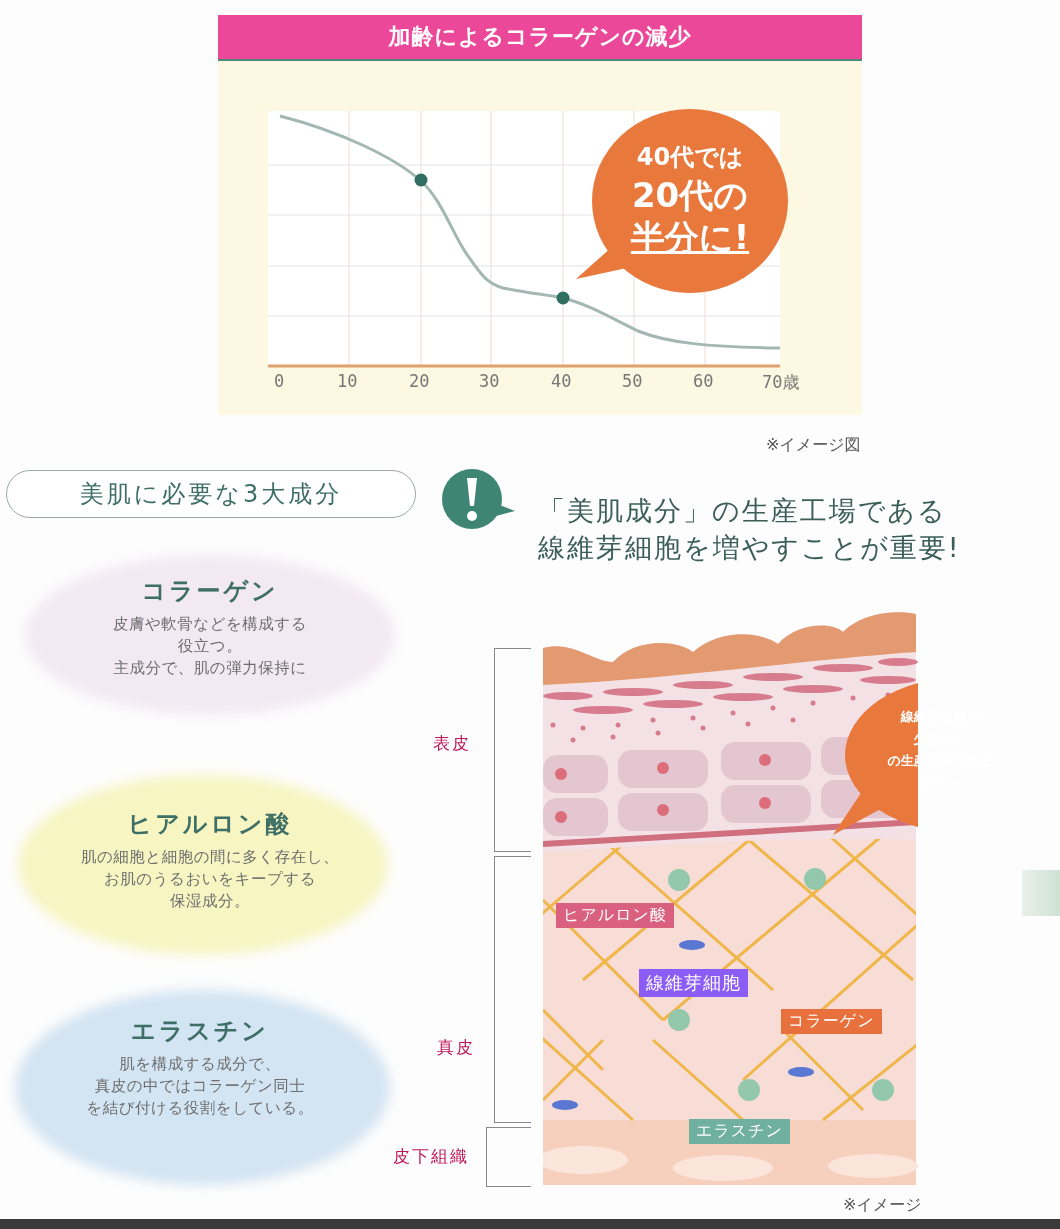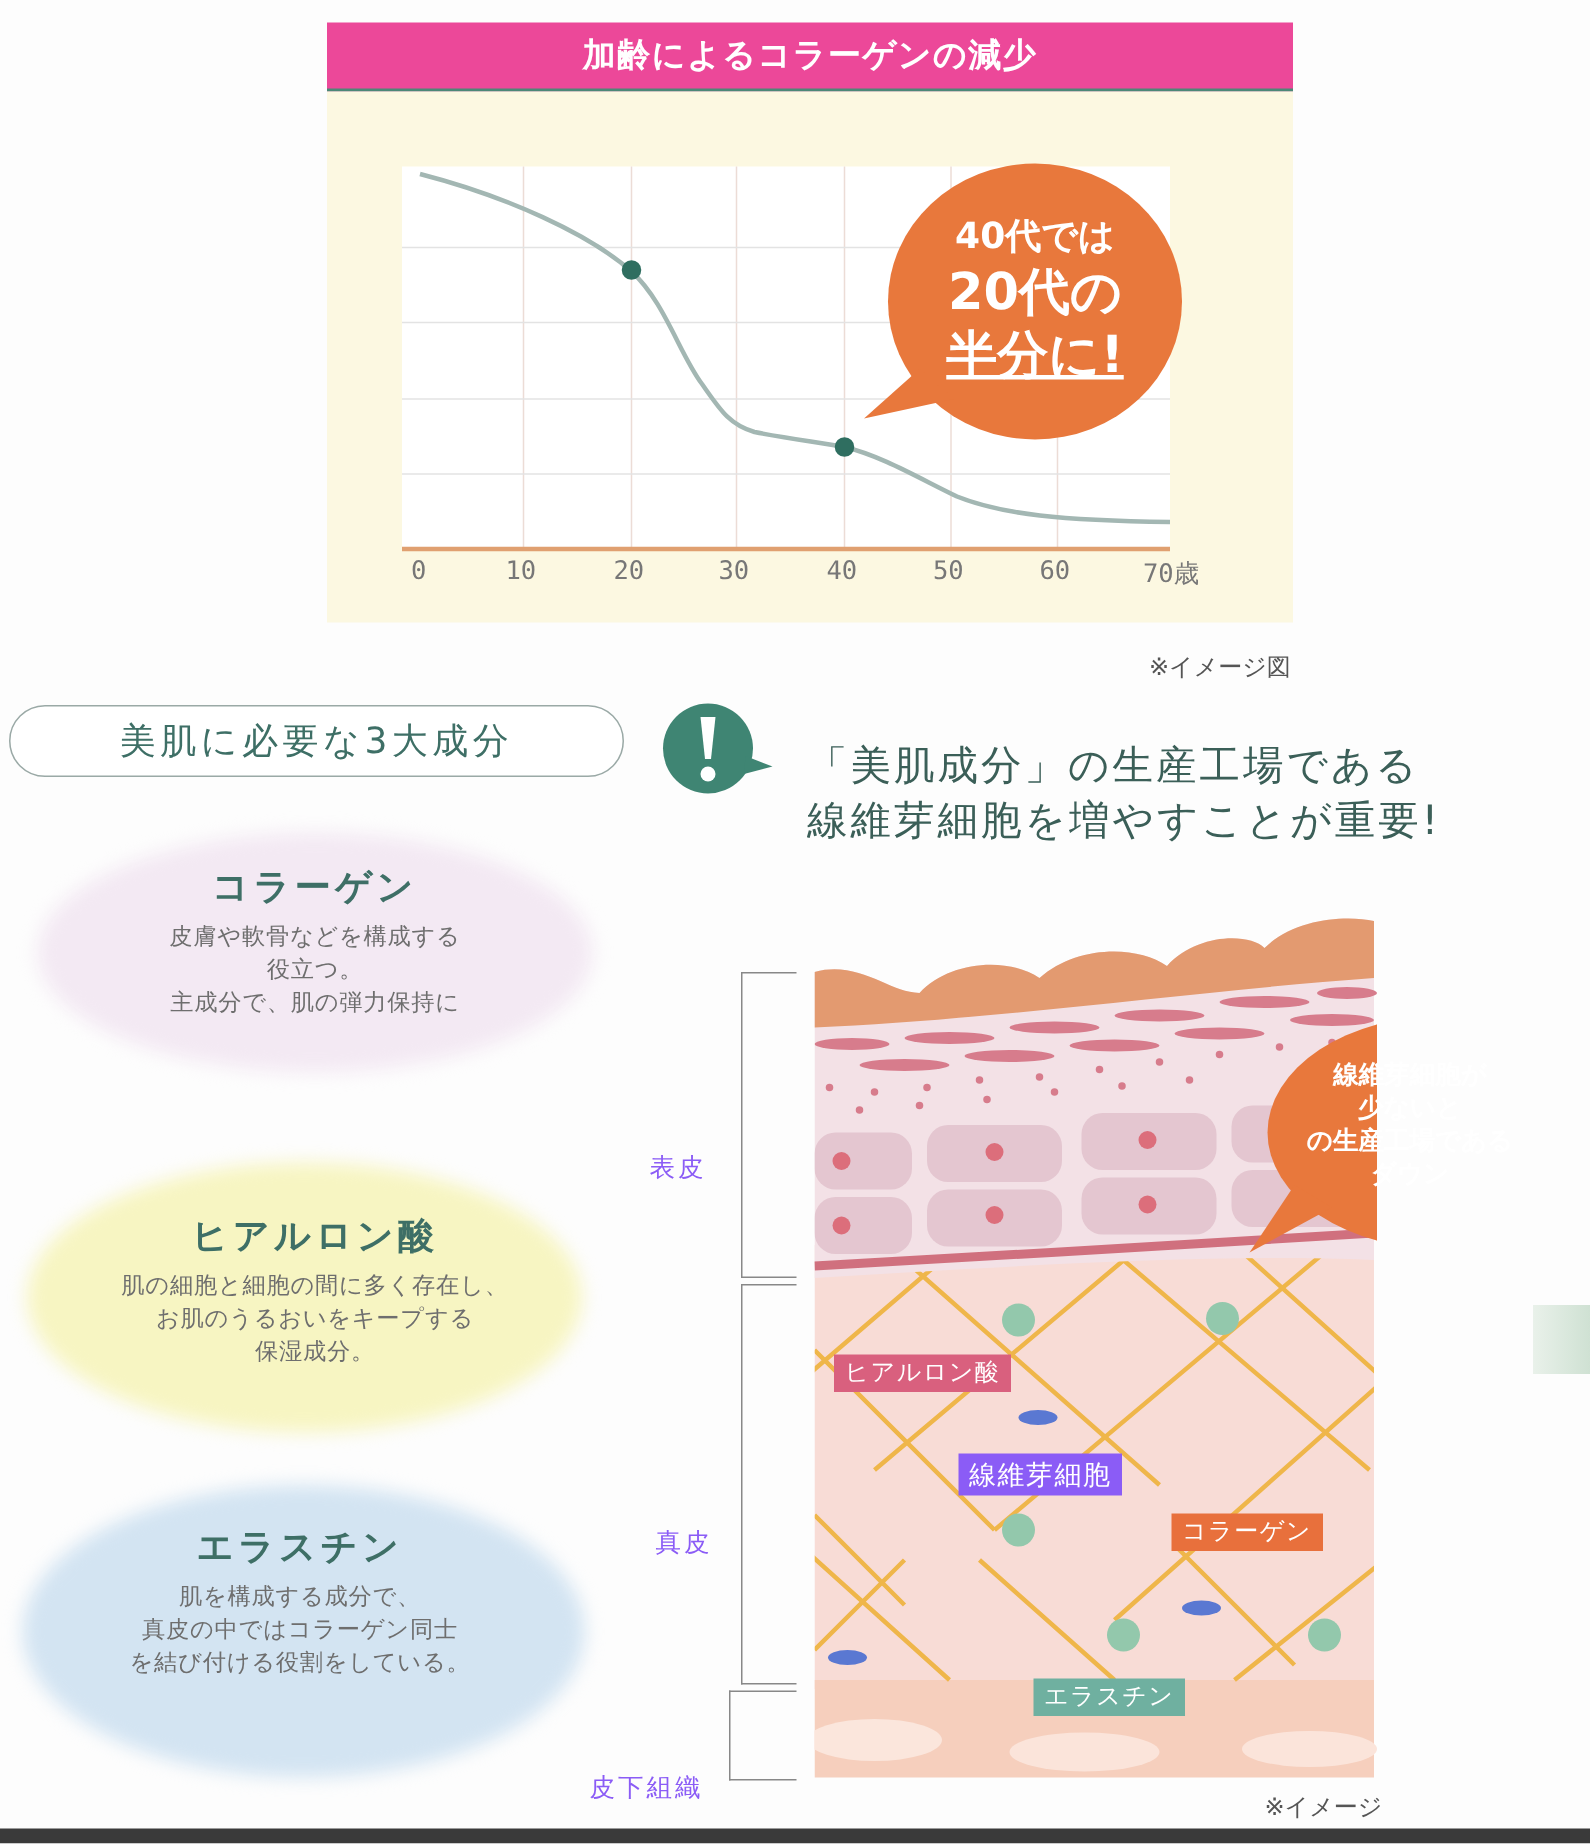--- a/index.html
+++ b/index.html
@@ -16,21 +16,21 @@
   .pill{left:6px;top:470px;width:410px;height:48px;border:1.5px solid #9aa9a6;border-radius:26px;box-sizing:border-box;display:flex;align-items:center;justify-content:center;color:#3e6f66;font-size:24px;letter-spacing:3px;background:#fff;}
   
   .excl{left:441px;top:466px;}
   .headline{left:538px;top:492px;color:#3b5f58;font-size:27px;line-height:37px;letter-spacing:2px;}
   
   .blob{border-radius:50%;filter:blur(6px);}
   .ing{text-align:center;}
   .ing-title{color:#3e6f66;font-size:24px;font-weight:bold;letter-spacing:3px;}
   .ing-desc{color:#6e6e6e;font-size:15.5px;line-height:22px;margin-top:6px;letter-spacing:0.5px;}
   
-  .layer-label{font-size:17px;color:#8b5cf6;letter-spacing:2px;margin-top:35px;}
+  .layer-label{font-size:17px;color:#be185d;letter-spacing:2px;}
   .bracket{border:1px solid #888;border-right:none;}
   .tag{color:#fff;font-size:16px;padding:2px 7px;letter-spacing:1px;}
   .side-tab{left:1022px;top:870px;width:38px;height:46px;background:linear-gradient(90deg,#e9f1ea,#cfe1d3);}
   .bottom-bar{left:0;top:1219px;width:1060px;height:10px;background:#3a3a3a;}
 </style>
 </head>
 <body>
 
 <div class="abs chart-title-band">加齢によるコラーゲンの減少</div>
 <div class="abs chart-panel"></div>
@@ -121,21 +121,21 @@
   <path d="M26,12 L36,12 L33,40 L29,40 Z" fill="#fff"></path>
   <circle cx="31" cy="50" r="5" fill="#fff"></circle>
 </svg>
 <div class="abs headline">
   <div>「美肌成分」の生産工場である</div>
   <div>線維芽細胞を増やすことが重要!</div>
 </div>
 
 <span class="abs layer-label" style="left:433px;top:732px;">表皮</span>
 <div class="abs bracket" style="left:494px;top:648px;width:36px;height:202px;"></div>
-<span class="abs layer-label" style="left:437px;top:982px;">真皮</span>
+<span class="abs layer-label" style="left:437px;top:1036px;">真皮</span>
 <div class="abs bracket" style="left:494px;top:856px;width:36px;height:265px;"></div>
 <span class="abs layer-label" style="left:393px;top:1145px;">皮下組織</span>
 <div class="abs bracket" style="left:486px;top:1127px;width:44px;height:58px;"></div>
 
 <svg class="abs" style="left:543px;top:600px;" width="375" height="590">
   <defs>
     <clipPath id="dermClip">
         <rect x="0" y="230" width="373" height="355"></rect>
       </clipPath>
   </defs>
@@ -224,21 +224,21 @@
 
   <path d="M0,244 C120,238 260,228 373,222" stroke="#d0707e" stroke-width="6" fill="none"></path>
 
   <g>
     <ellipse cx="420" cy="155" rx="118" ry="78" fill="#e8783c"></ellipse>
     <polygon points="320,190 345,205 290,235" fill="#e8783c"></polygon>
   </g>
 </svg>
 <div class="abs" style="left:1010px;top:700px;width:50px;"></div>
 
-<div class="abs callout-text" style="left:840px;top:706px;width:200px;font-size:17px;line-height:22px;">
+<div class="abs callout-text" style="left:840px;top:706px;width:200px;font-size:13px;line-height:22px;">
   <div>線維芽細胞が</div>
   <div>少ないと</div>
   <div>の生産工場である</div>
   <div>ダウン</div>
 </div>
 
 <span class="abs tag" style="left:556px;top:903px;background:#d9607e;">ヒアルロン酸</span>
 <span class="abs tag" style="left:639px;top:969px;background:#8b5cf6;font-size:18px;">線維芽細胞</span>
 <span class="abs tag" style="left:781px;top:1009px;background:#e8703c;">コラーゲン</span>
 <span class="abs tag" style="left:689px;top:1119px;background:#6fb0a0;">エラスチン</span>

